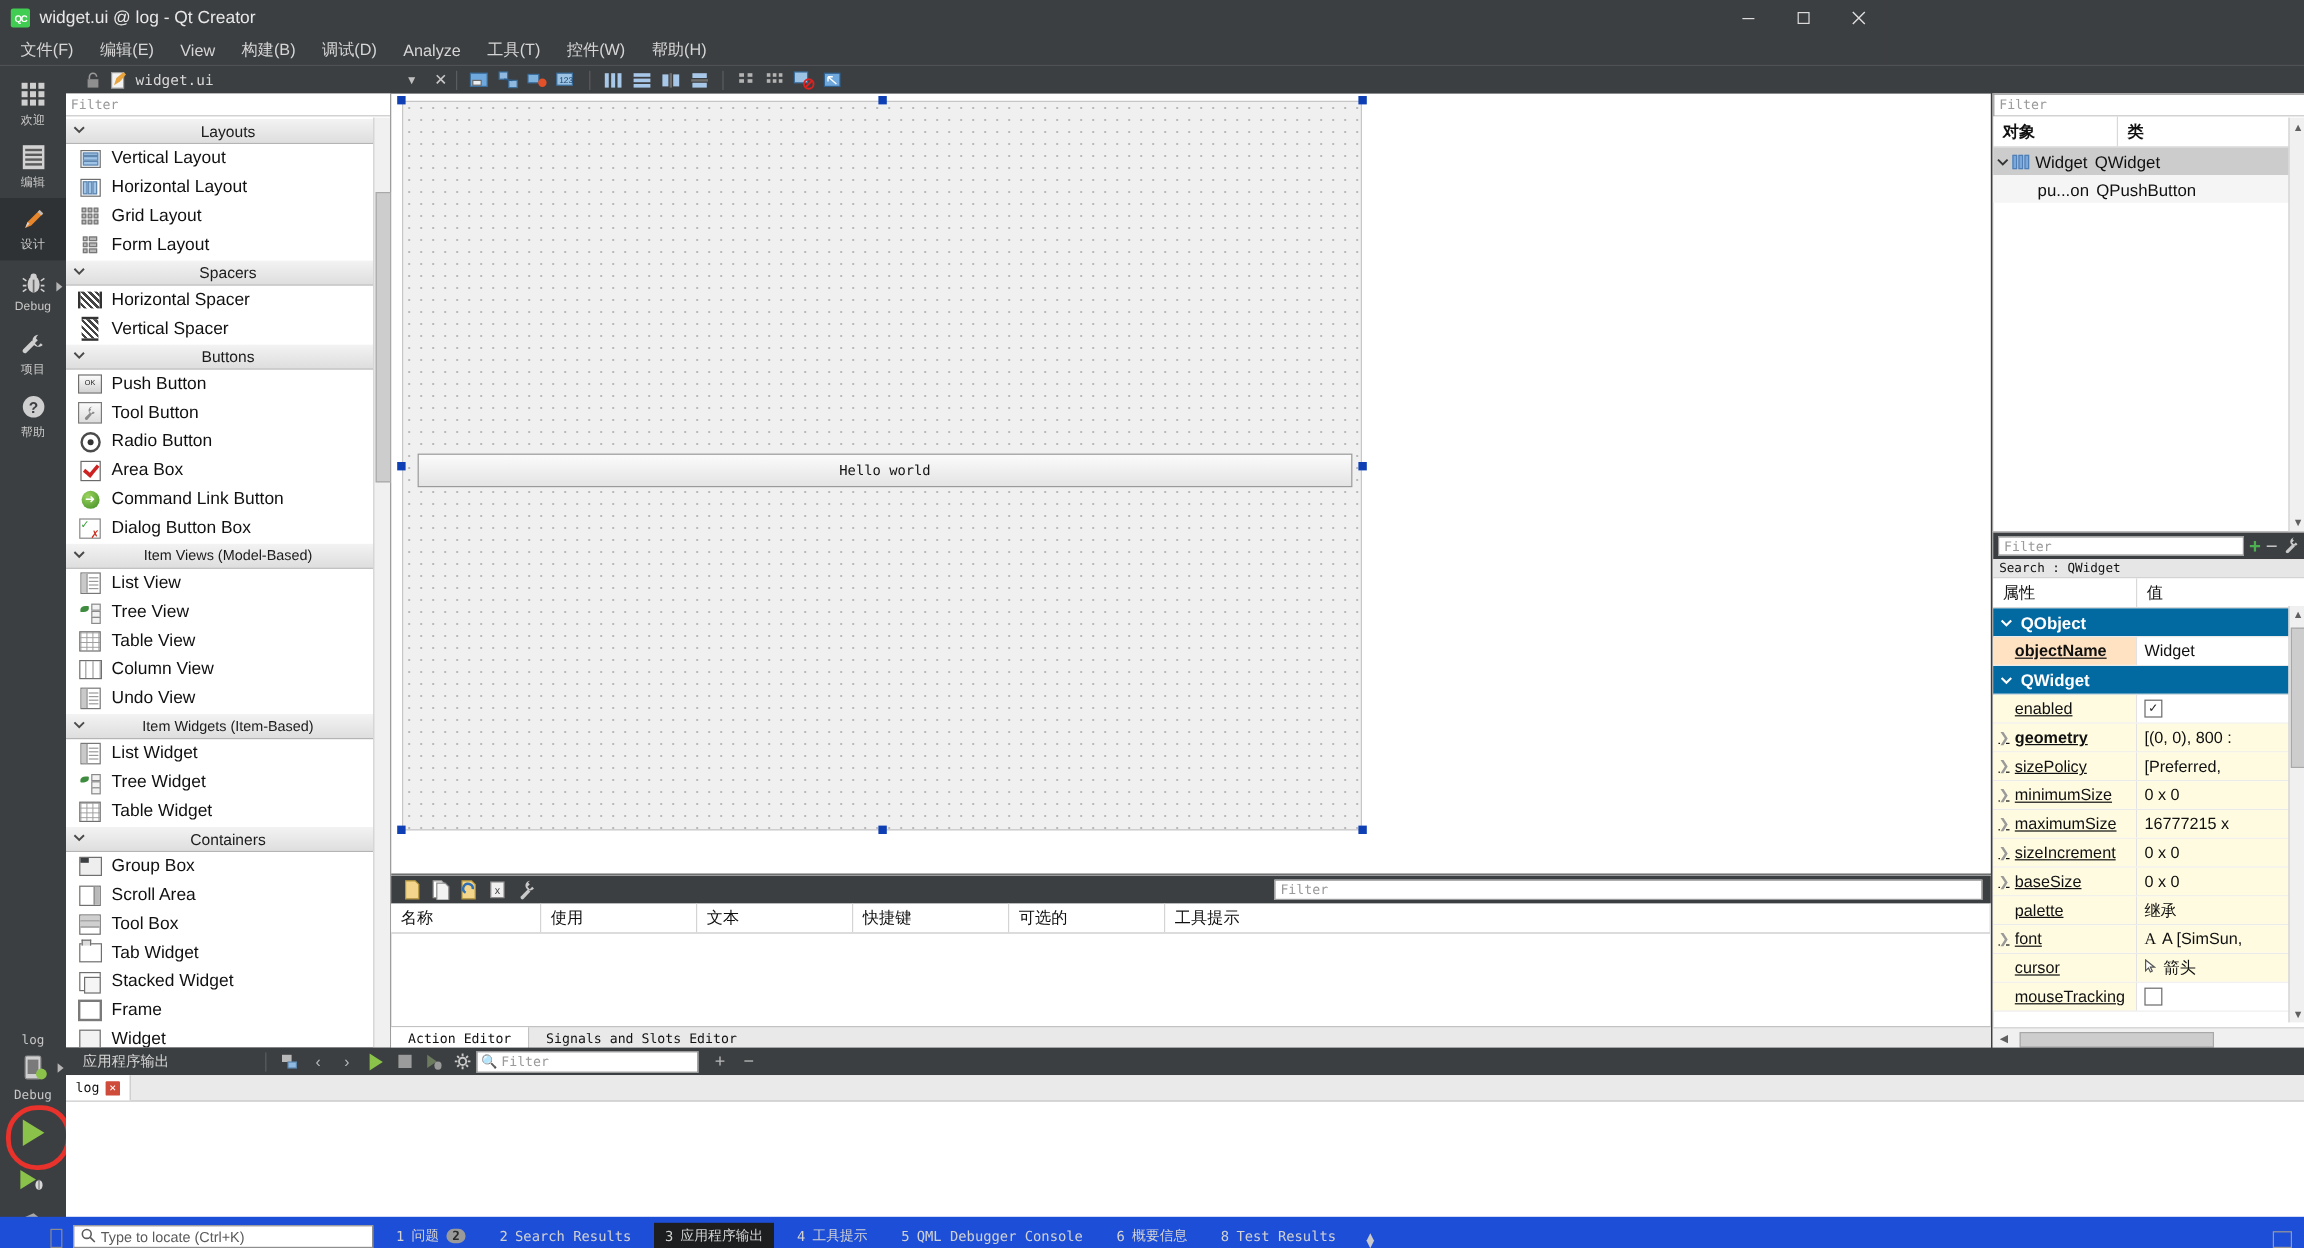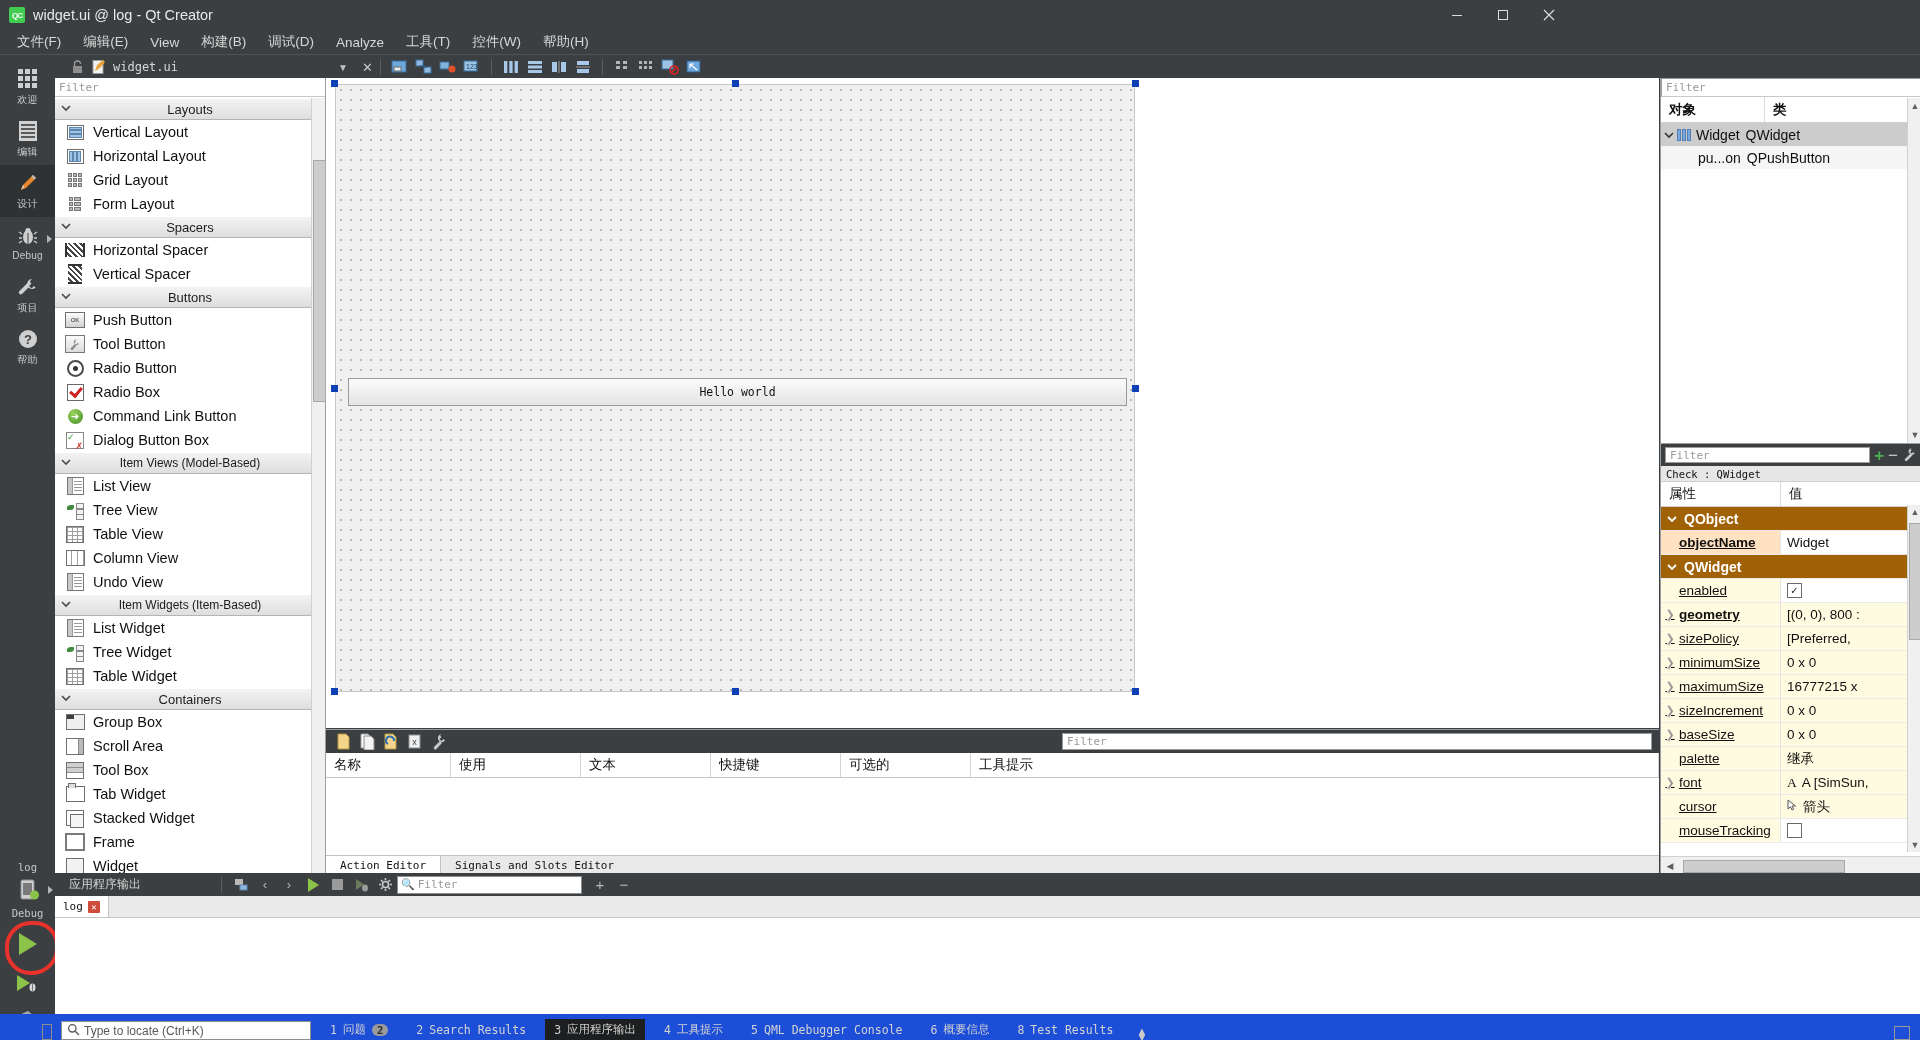--- a/index.html
+++ b/index.html
@@ -164,21 +164,21 @@
   .pe-top{height:22px;background:#3c3f41;display:flex;align-items:center;padding:0 4px;gap:4px;}
   .pe-filter{flex:1;height:16px;}
   .pe-plus{color:#4caf50;font-size:17px;font-weight:bold;line-height:1;}
   .pe-minus{color:#c9c9c9;font-size:17px;line-height:1;}
   .pe-wrench{color:#c9c9c9;font-size:13px;}
   .pe-sub{height:15px;background:#e6e6e6;border-bottom:1px solid #cfcfcf;font-size:10.5px;
           font-family:"DejaVu Sans Mono",monospace;display:flex;align-items:center;padding-left:5px;color:#111;}
   .pe-head{display:flex;height:24px;border-bottom:1px solid #cfcfcf;background:#fff;}
   .pe-th{display:flex;align-items:center;padding-left:8px;font-size:13.5px;color:#101010;border-right:1px solid #d9d9d9;box-sizing:border-box;}
   .pe-row{height:23px;display:flex;align-items:stretch;font-size:13.5px;color:#101010;border-bottom:1px solid #eaeaea;}
-  .pe-row.group{background:#a16207;font-weight:bold;color:#fff;align-items:center;padding-left:6px;font-size:14px;}
+  .pe-row.group{background:#0369a1;font-weight:bold;color:#fff;align-items:center;padding-left:6px;font-size:14px;}
   .pe-name{width:120px;display:flex;align-items:center;background:#fffbe0;border-right:1px solid #e2e2e2;box-sizing:border-box;text-decoration:underline;}
   .pe-name.hl{background:#ffe2c2;}
   .pe-val{flex:1;display:flex;align-items:center;padding-left:6px;background:#fffbe0;overflow:hidden;white-space:nowrap;}
   .pe-val.white{background:#ffffff;}
   .pe-exp{width:18px;display:flex;align-items:center;justify-content:center;color:#9a9a9a;font-size:11px;flex:0 0 18px;}
   .pe-ind{width:18px;flex:0 0 18px;}
   .pe-bold{font-weight:bold;}
   .pe-cb{width:13px;height:13px;border:1px solid #6a6a6a;background:#fff;display:flex;align-items:center;justify-content:center;font-size:10px;color:#222;}
   .pe-sb{position:absolute;right:0;top:61px;width:13px;bottom:22px;background:#f0f0f0;border-left:1px solid #d0d0d0;}
   .pe-sb-thumb{position:absolute;left:1px;top:3px;width:11px;height:115px;background:#cdcdcd;border:1px solid #a8a8a8;}
@@ -575,21 +575,21 @@
             <span class="ic-radio">
               <i></i>
             </span>
           </span>
         <span>Radio Button</span>
       </div>
       <div class="wb-item">
         <span class="ic">
             <span class="ic-check"></span>
           </span>
-        <span>Radio Box</span>
+        <span>Area Box</span>
       </div>
       <div class="wb-item">
         <span class="ic">
             <span class="ic-cmd">➜</span>
           </span>
         <span>Command Link Button</span>
       </div>
       <div class="wb-item">
         <span class="ic">
             <span class="ic-dlg">
@@ -863,21 +863,21 @@
       <div class="filter-box pe-filter">Filter</div>
       <div class="pe-plus">+</div>
       <div class="pe-minus">−</div>
       <div class="pe-wrench">
         <svg width="15" height="14" viewBox="0 0 15 14">
             <path d="M10 1 a3.4 3.4 0 1 0 2.6 5.5 L11.2 5 L9.6 6.6 L8 5 L9.6 3.4 L8.3 2.1 A3.4 3.4 0 0 1 10 1 Z" fill="#c9c9c9"></path>
             <path d="M8.6 6.4 L3 12 a1.4 1.4 0 0 0 1.9 1.9 L10.5 8.3 Z" fill="#c9c9c9"></path>
           </svg>
       </div>
     </div>
-    <div class="pe-sub">Check : QWidget</div>
+    <div class="pe-sub">Search : QWidget</div>
     <div class="pe-head">
       <div class="pe-th" style="width:120px;">属性</div>
       <div class="pe-th" style="flex:1;border-right:none;">值</div>
     </div>
 
     <div>
       <div class="pe-row group">
         <span style="margin-right:7px;">
           <svg width="10" height="10" viewBox="0 0 10 10">
               <path d="M1 3 L5 7 L9 3" stroke="#fff" stroke-width="1.8" fill="none"></path>

